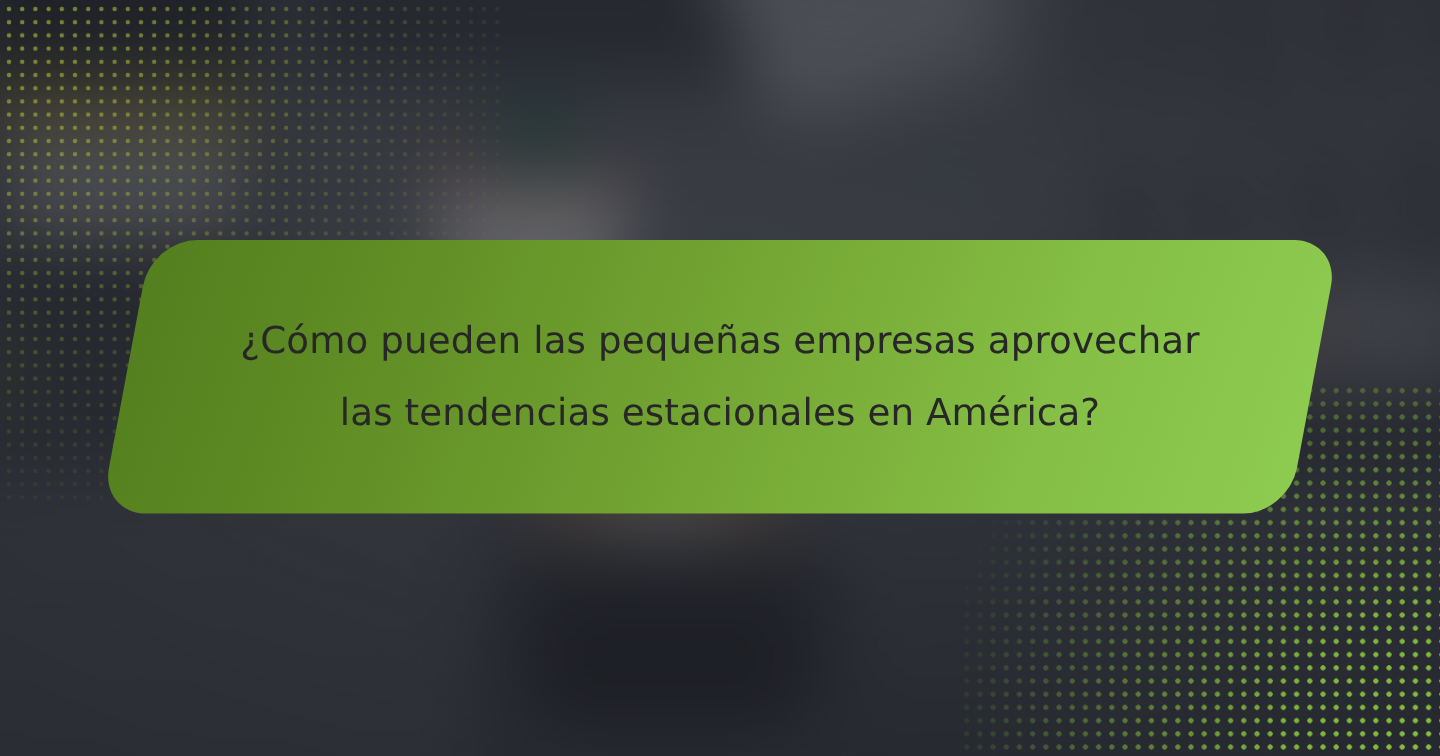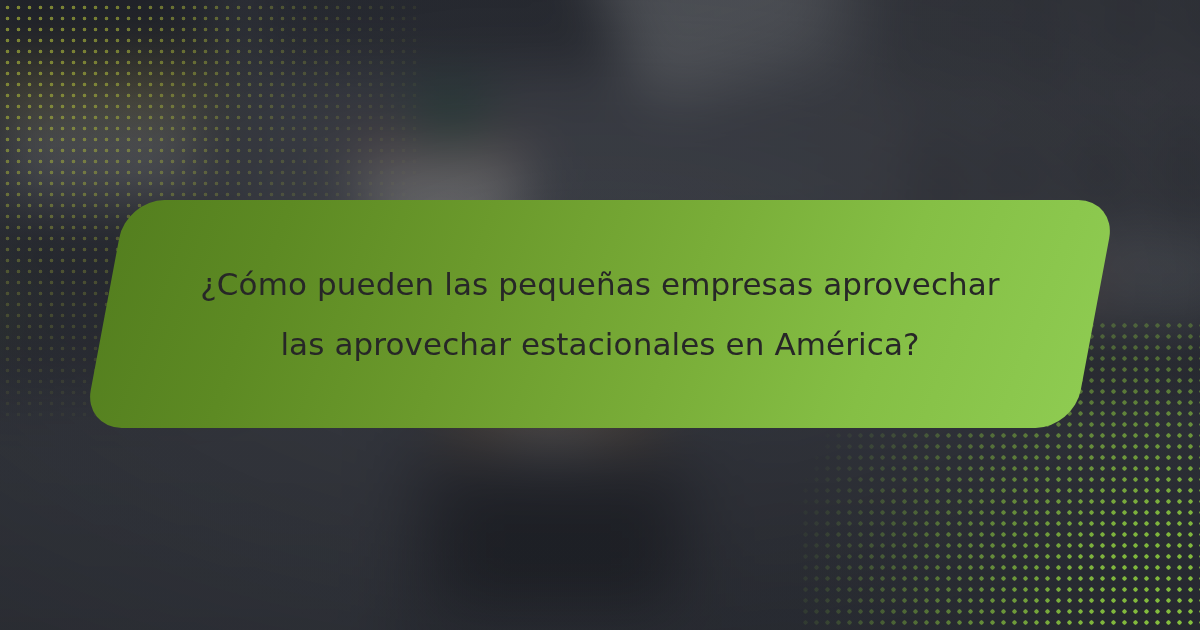--- a/index.html
+++ b/index.html
@@ -319,17 +319,17 @@
 
   <div class="veil"></div>
 
   <div class="dots dots-tl"></div>
   <div class="dots dots-br"></div>
 
   <div id="banner-wrap">
     <div class="banner-shape"></div>
     <div class="banner-text">
       <div class="banner-line">¿Cómo pueden las pequeñas empresas aprovechar</div>
-      <div class="banner-line">las aprovechar estacionales en América?</div>
+      <div class="banner-line">las tendencias estacionales en América?</div>
     </div>
   </div>
 
 </div>
 
 </body></html>

